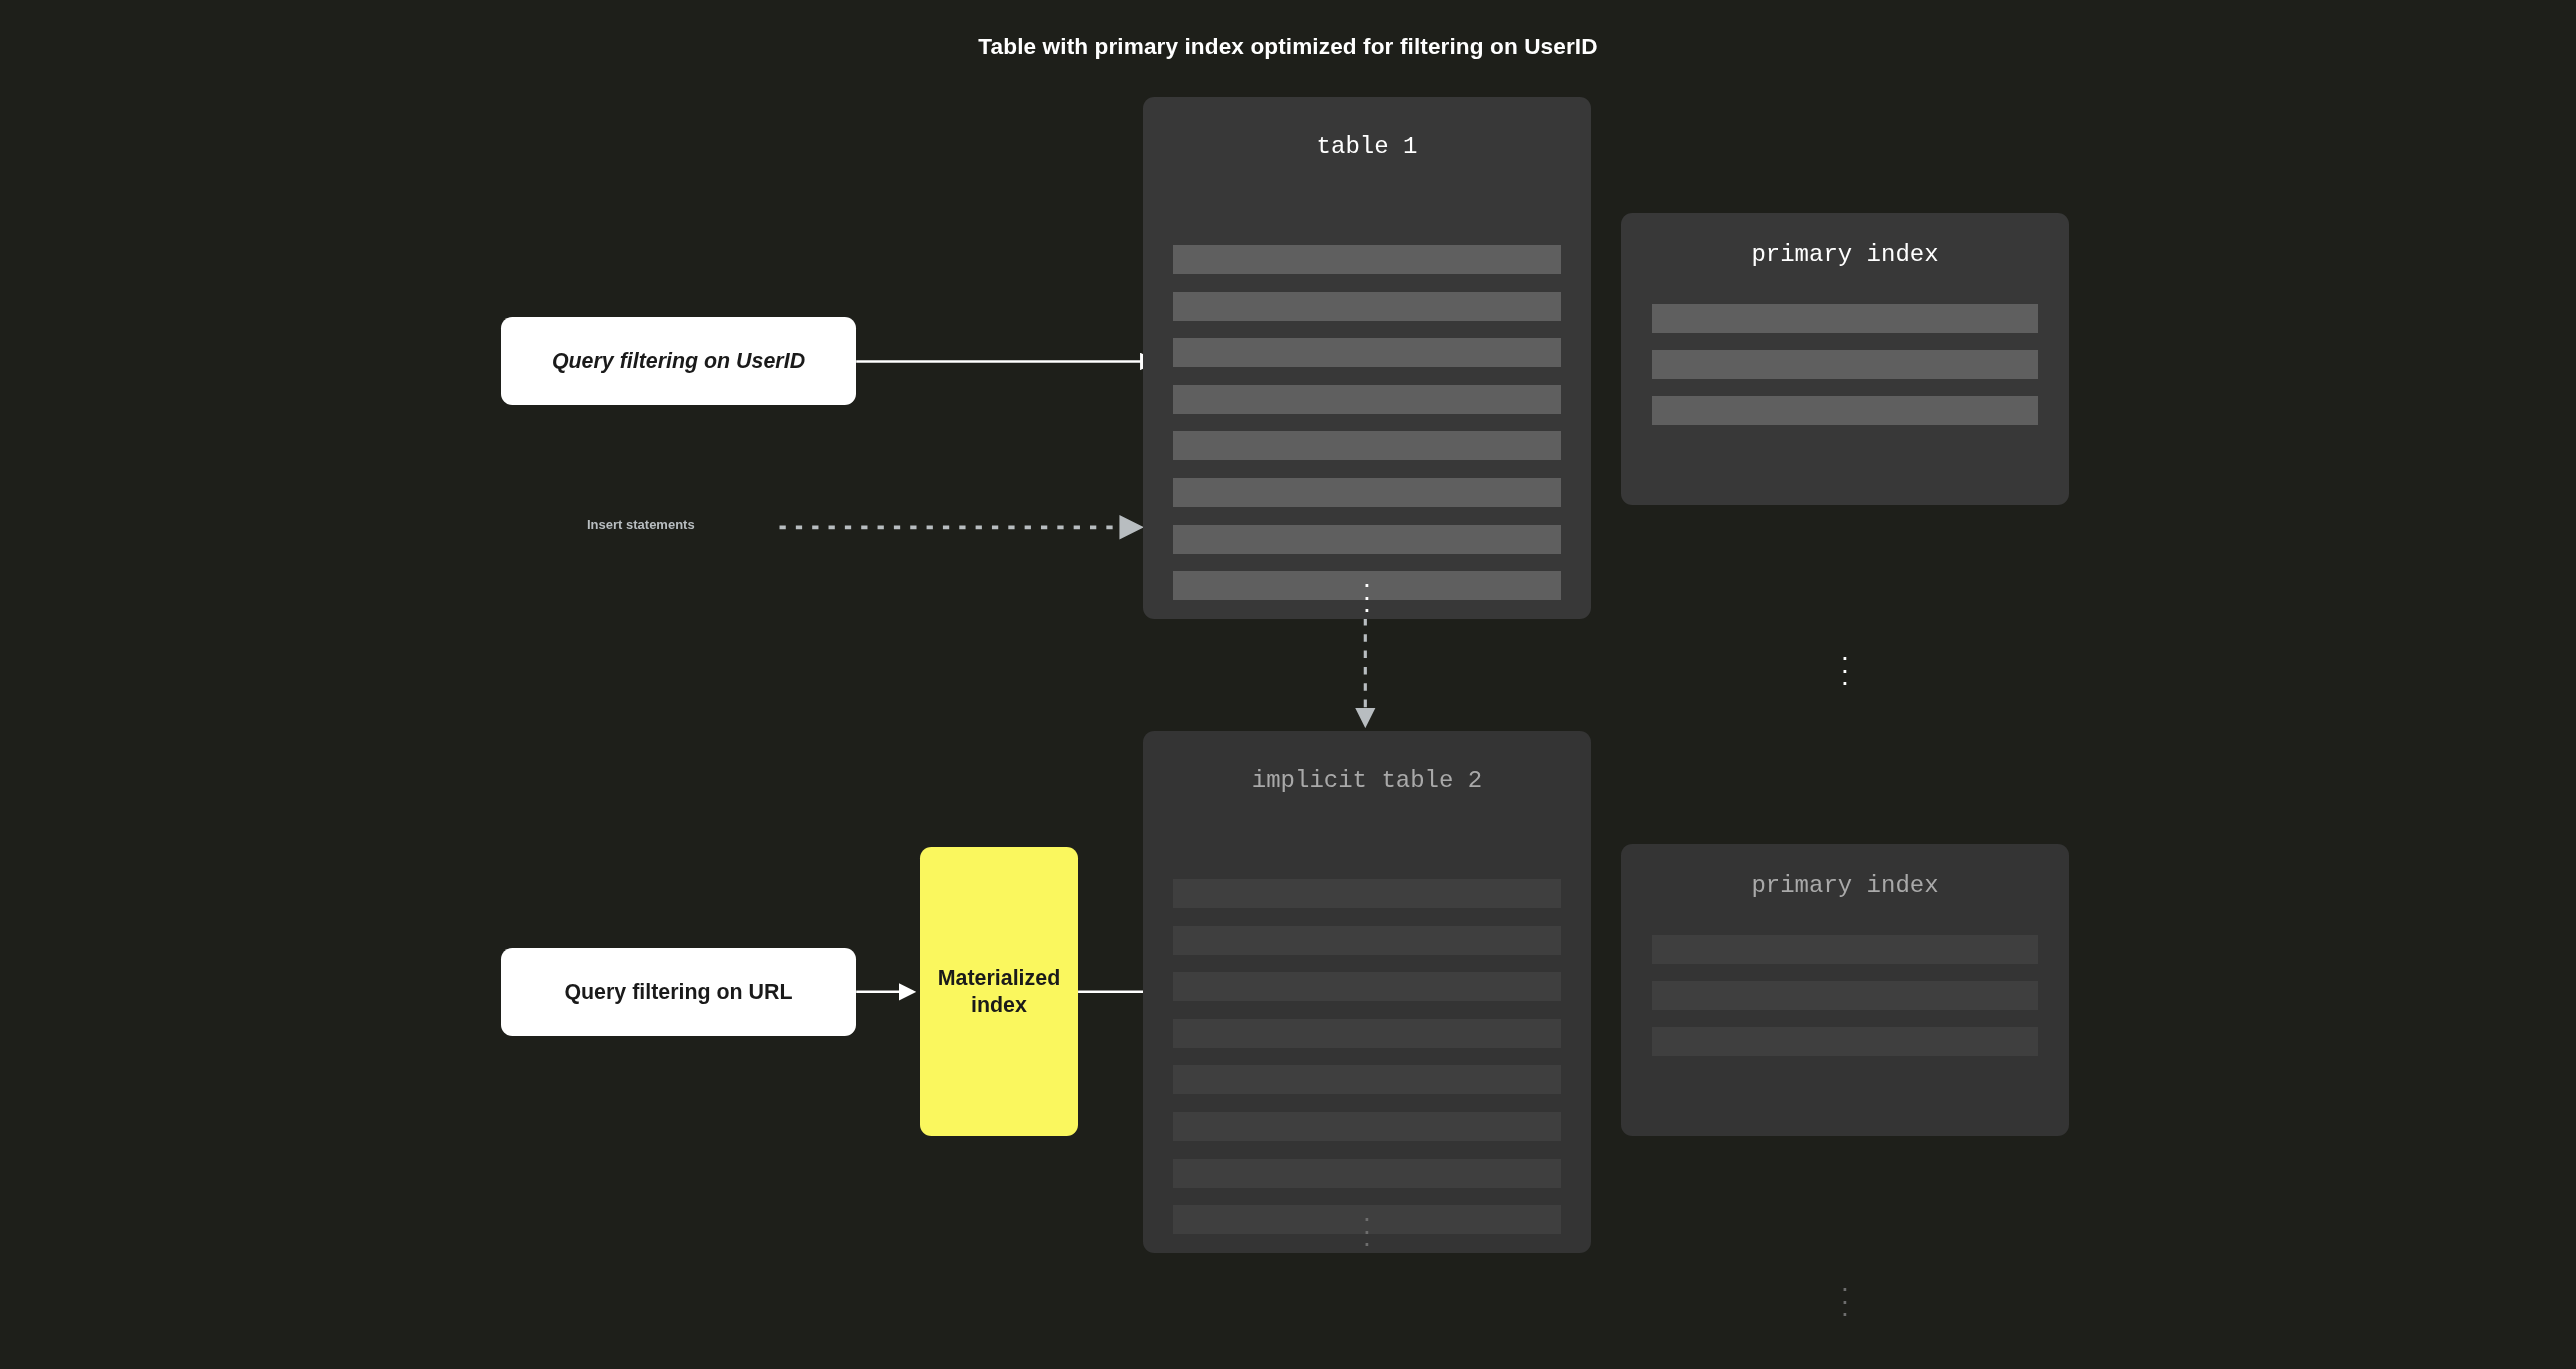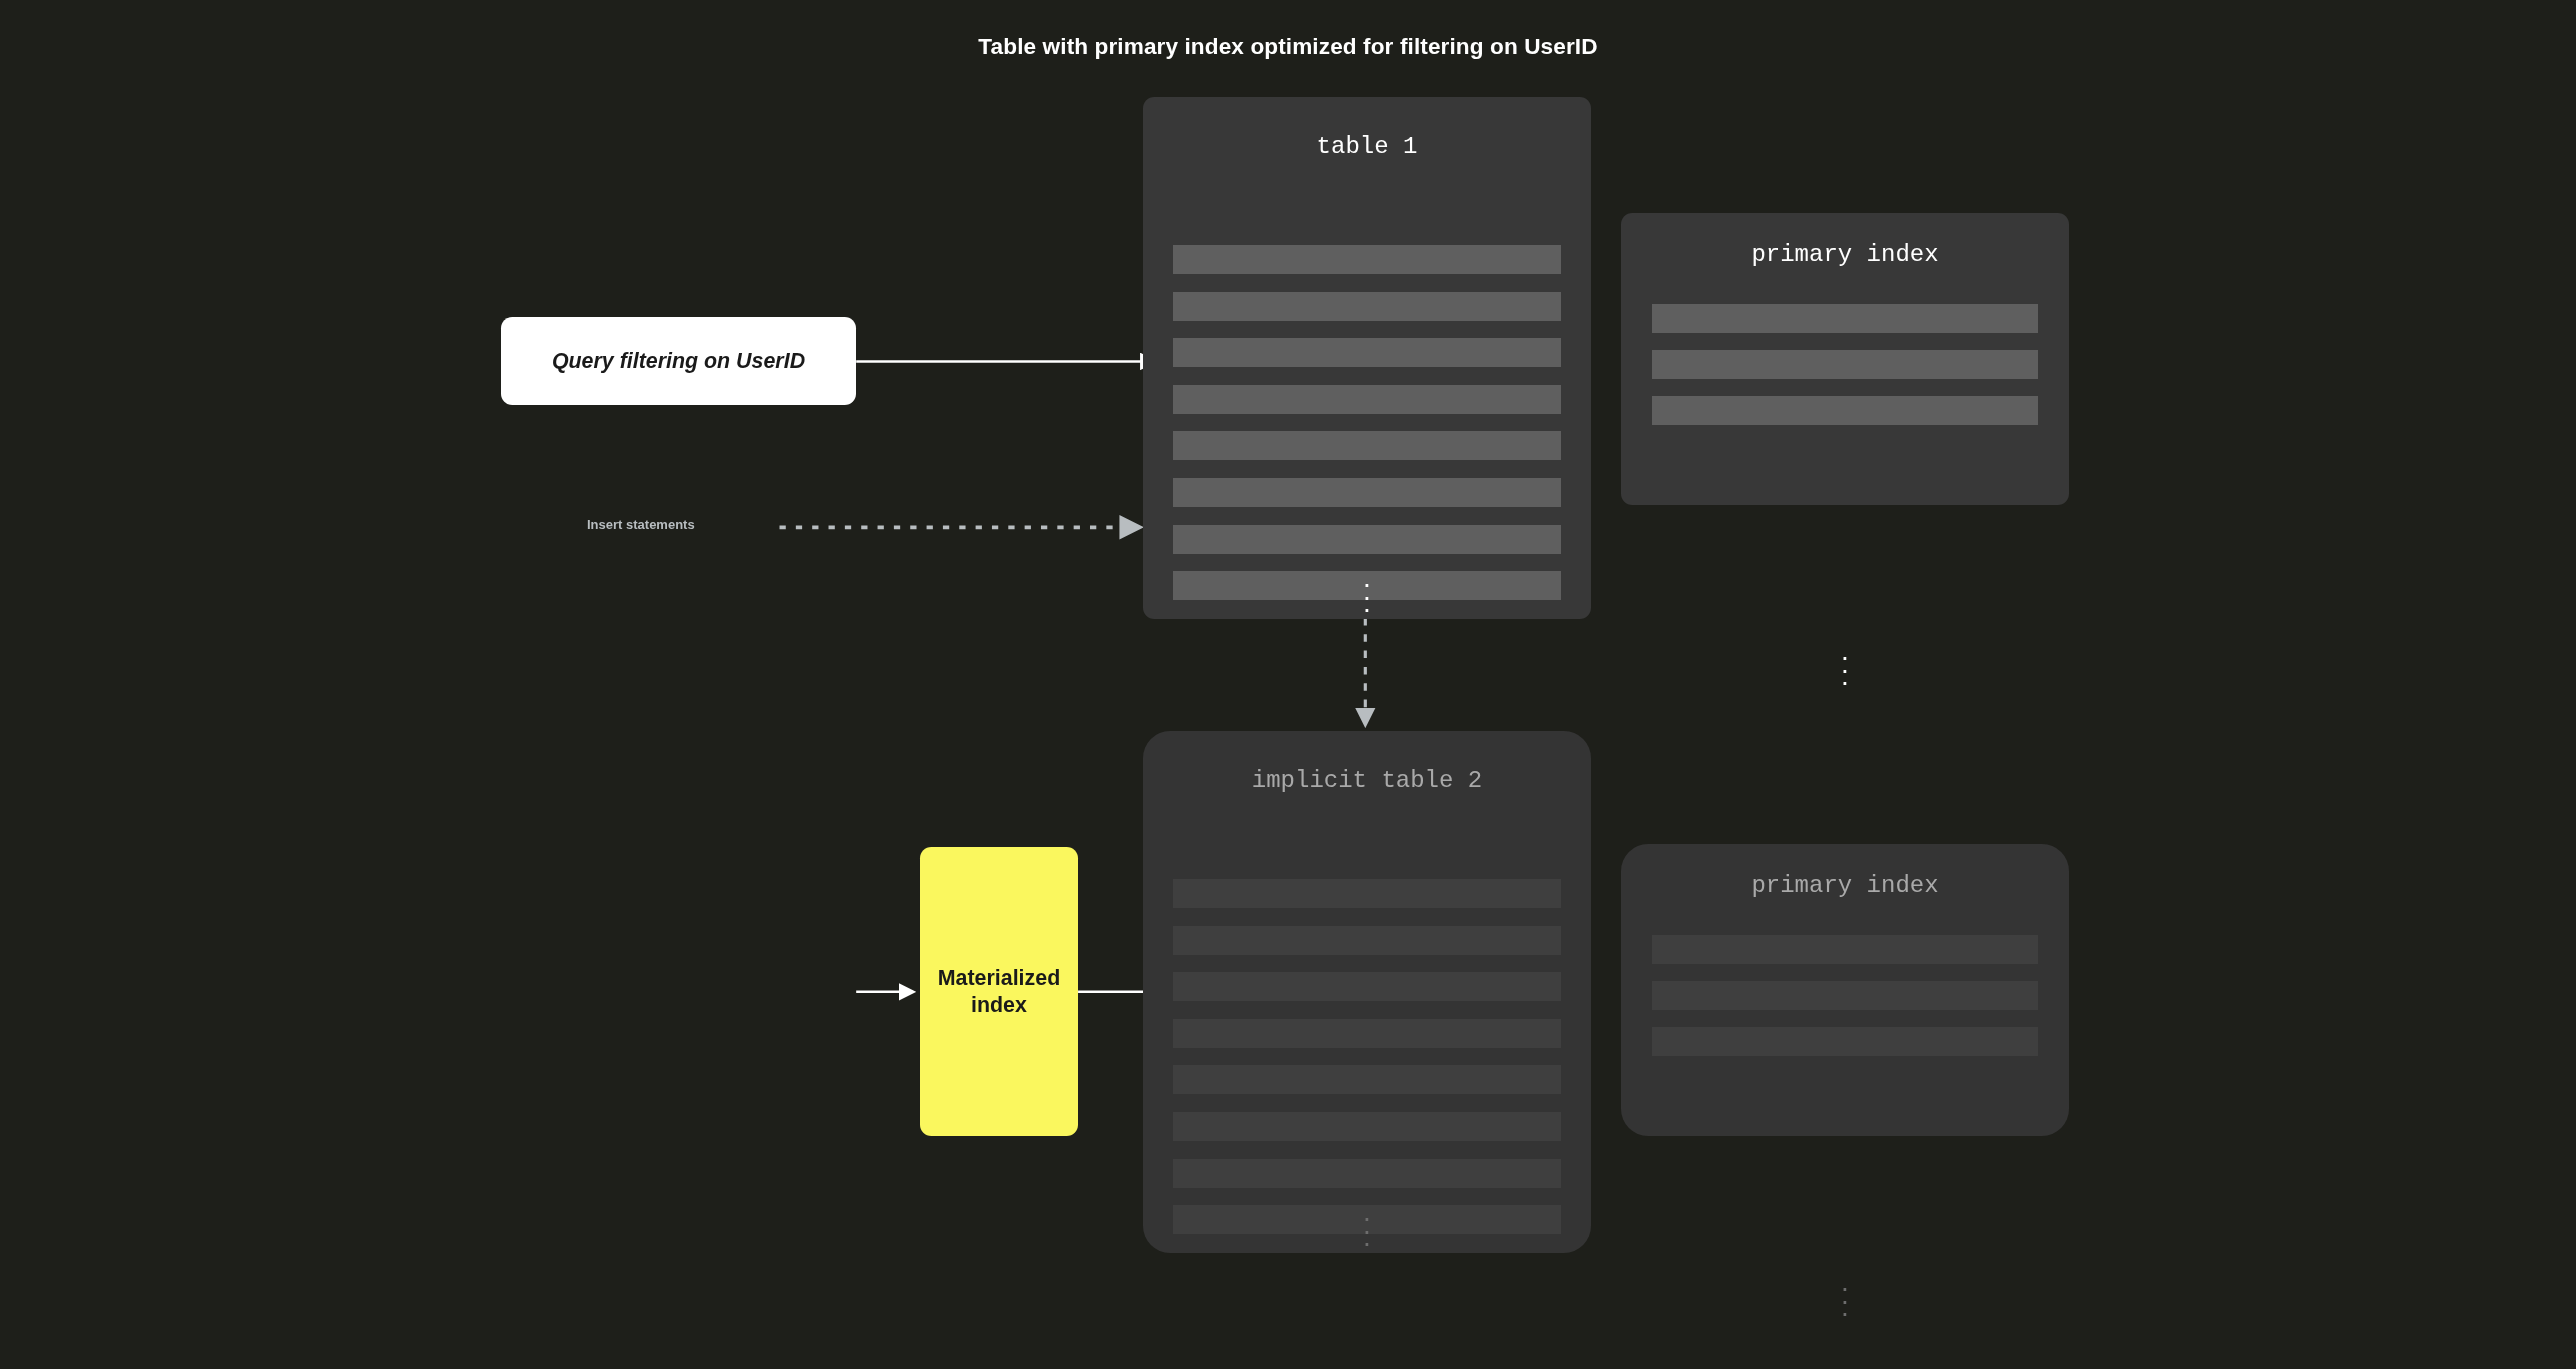--- a/index.html
+++ b/index.html
@@ -30,21 +30,21 @@
   #caption-bottom { top: 1296px; left: 50%; transform: translateX(-50%); }
 
   
   .card {
     position: absolute;
     background: #383838;
     border-radius: 11.3px;
     box-sizing: border-box;
     padding-left: 26px;
   }
-  .card.dim { background: #343434; border-radius: 27px; }
+  .card.dim { background: #343434; }
 
   .card-title {
     position: absolute;
     top: 0;
     left: 0;
     right: 0;
     text-align: center;
     font-family: "Liberation Mono", "DejaVu Sans Mono", monospace;
     font-size: 24px;
     color: #ffffff;
@@ -230,20 +230,23 @@
         <div class="row dim"></div>
         <div class="row dim"></div>
       </div>
     <div class="vdots dim" style="top:438px;">
       <span>·</span>
       <span>·</span>
       <span>·</span>
     </div>
   </div>
 
+  <div class="querybox" id="query-url" style="left:501px; top:948px; width:355px; height:88px;">
+    <span>Query filtering on URL</span>
+  </div>
 
   <div id="mv-box" style="left:920px; top:847px; width:158px; height:289px;">
     <div>
       <div>Materialized</div>
       <div>index</div>
     </div>
   </div>
 
 </div>
 

